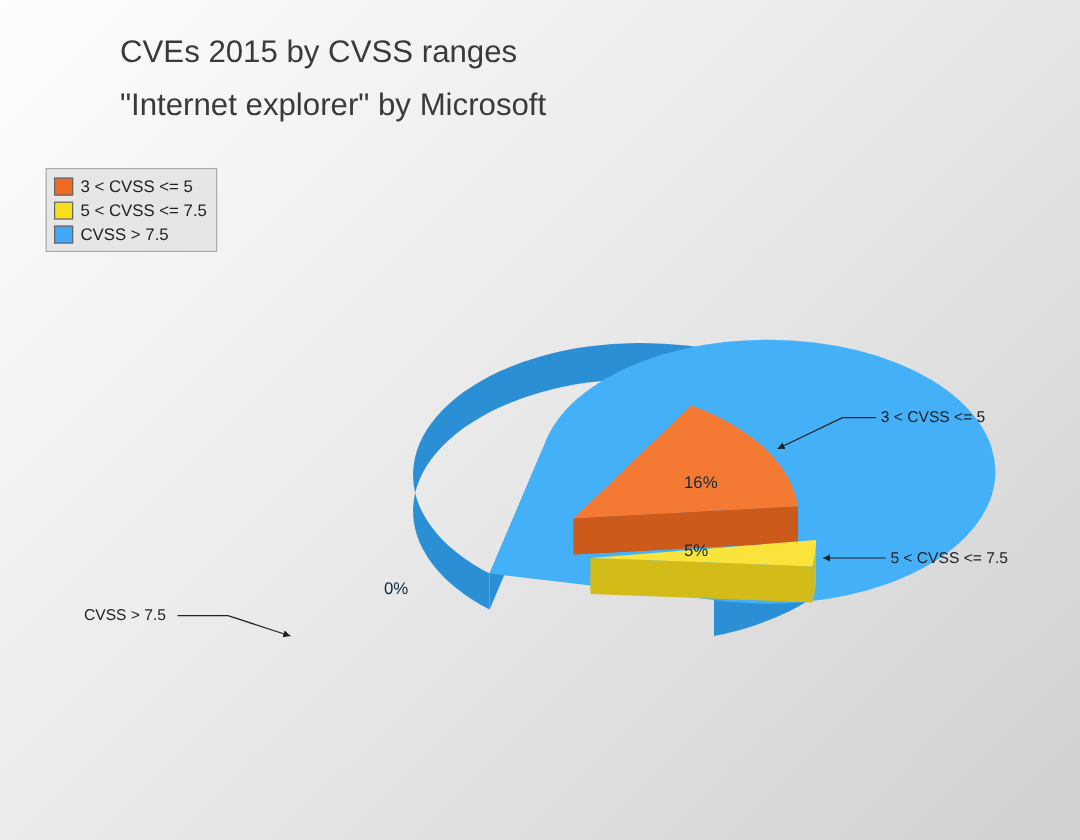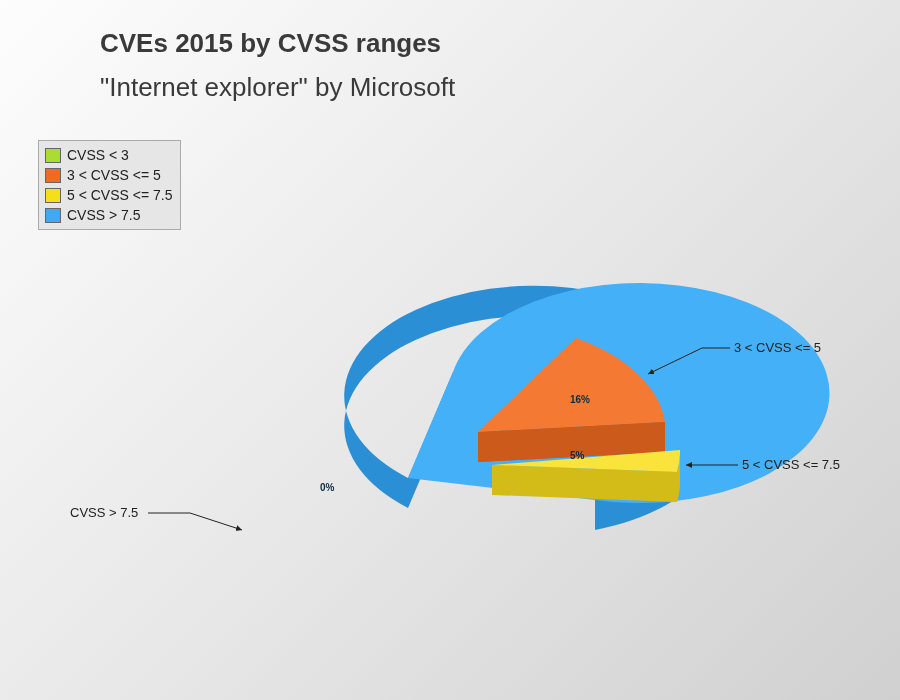--- a/index.html
+++ b/index.html
@@ -15,21 +15,21 @@
     position: relative;
     width: 900px;
     height: 700px;
   }
   .title {
     position: absolute;
     left: 100px;
     top: 28px;
     font-size: 26px;
     color: #3a3a3a;
-    font-weight: bold;
+    font-weight: normal;
   }
   .subtitle {
     position: absolute;
     left: 100px;
     top: 72px;
     font-size: 26px;
     color: #3a3a3a;
     font-weight: normal;
   }
   .legend {
@@ -61,38 +61,34 @@
     height: 700px;
   }
   .callout {
     position: absolute;
     font-size: 13px;
     color: #222;
     white-space: nowrap;
   }
   .pct-label {
     position: absolute;
-    font-size: 10px;
+    font-size: 14px;
     color: #0b2b40;
-    font-weight: bold;
+    font-weight: normal;
   }
 </style>
 </head>
 <body>
 
 <div class="container">
 
   <div class="title">CVEs 2015 by CVSS ranges</div>
   <div class="subtitle">"Internet explorer" by Microsoft</div>
 
   <div class="legend">
-    <div class="legend-row">
-      <span class="swatch" style="background:#aadc32"></span>
-      <span>CVSS &lt; 3</span>
-    </div>
     <div class="legend-row">
       <span class="swatch" style="background:#f06a22"></span>
       <span>3 &lt; CVSS &lt;= 5</span>
     </div>
     <div class="legend-row">
       <span class="swatch" style="background:#f7de1c"></span>
       <span>5 &lt; CVSS &lt;= 7.5</span>
     </div>
     <div class="legend-row">
       <span class="swatch" style="background:#3fa9f5"></span>

